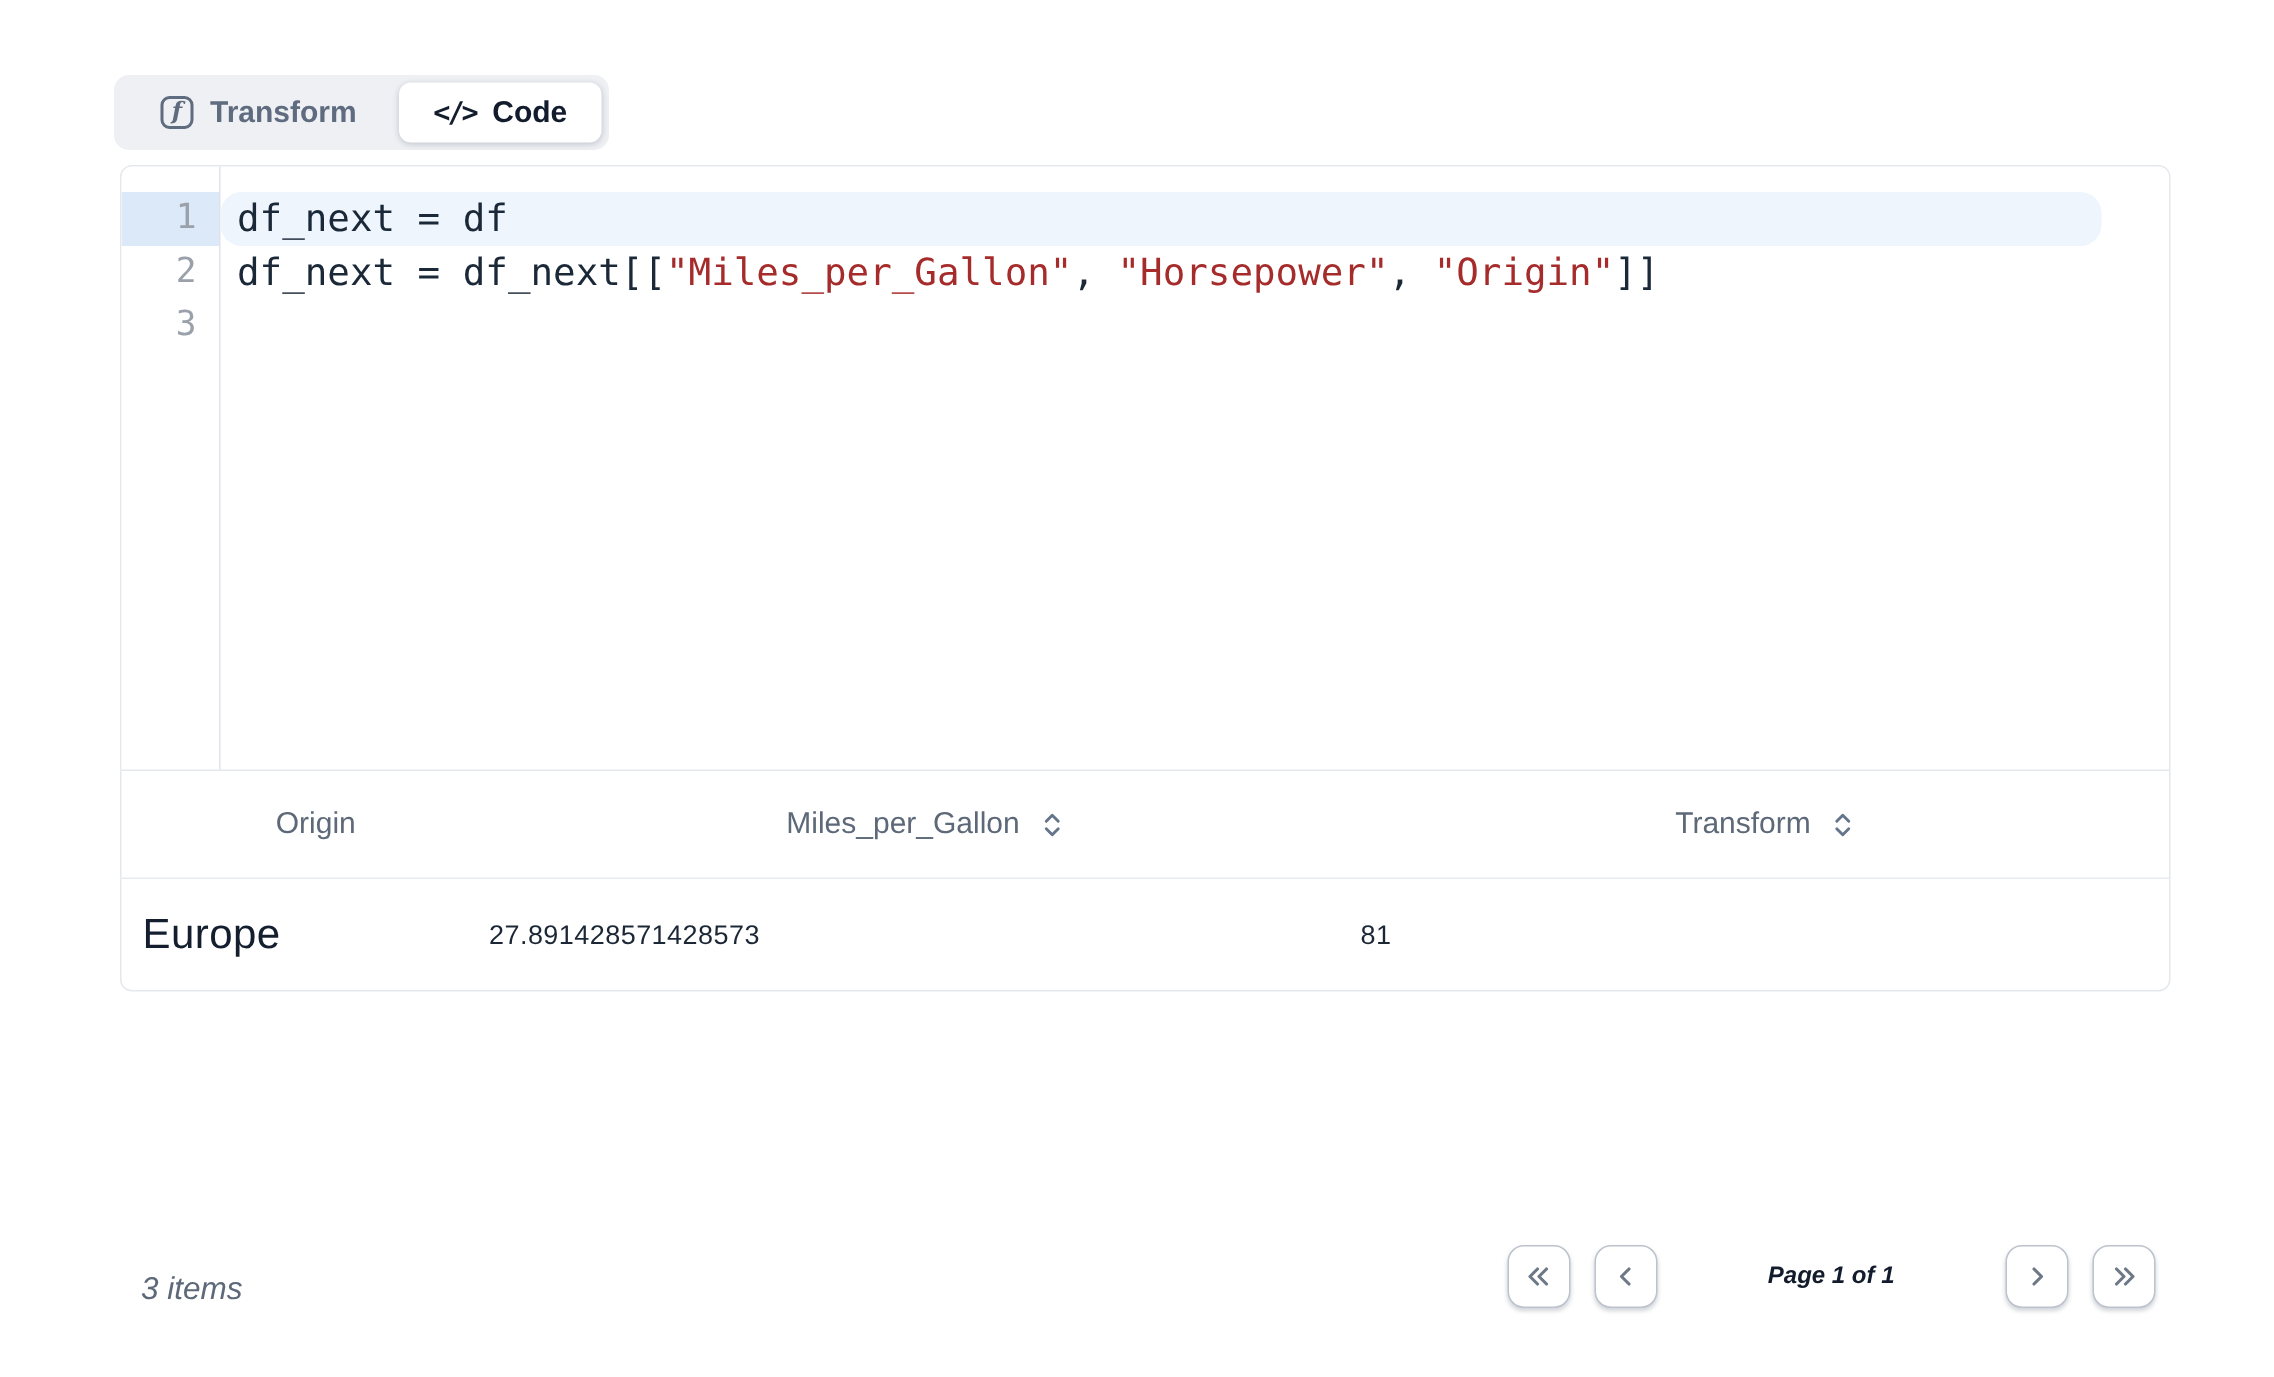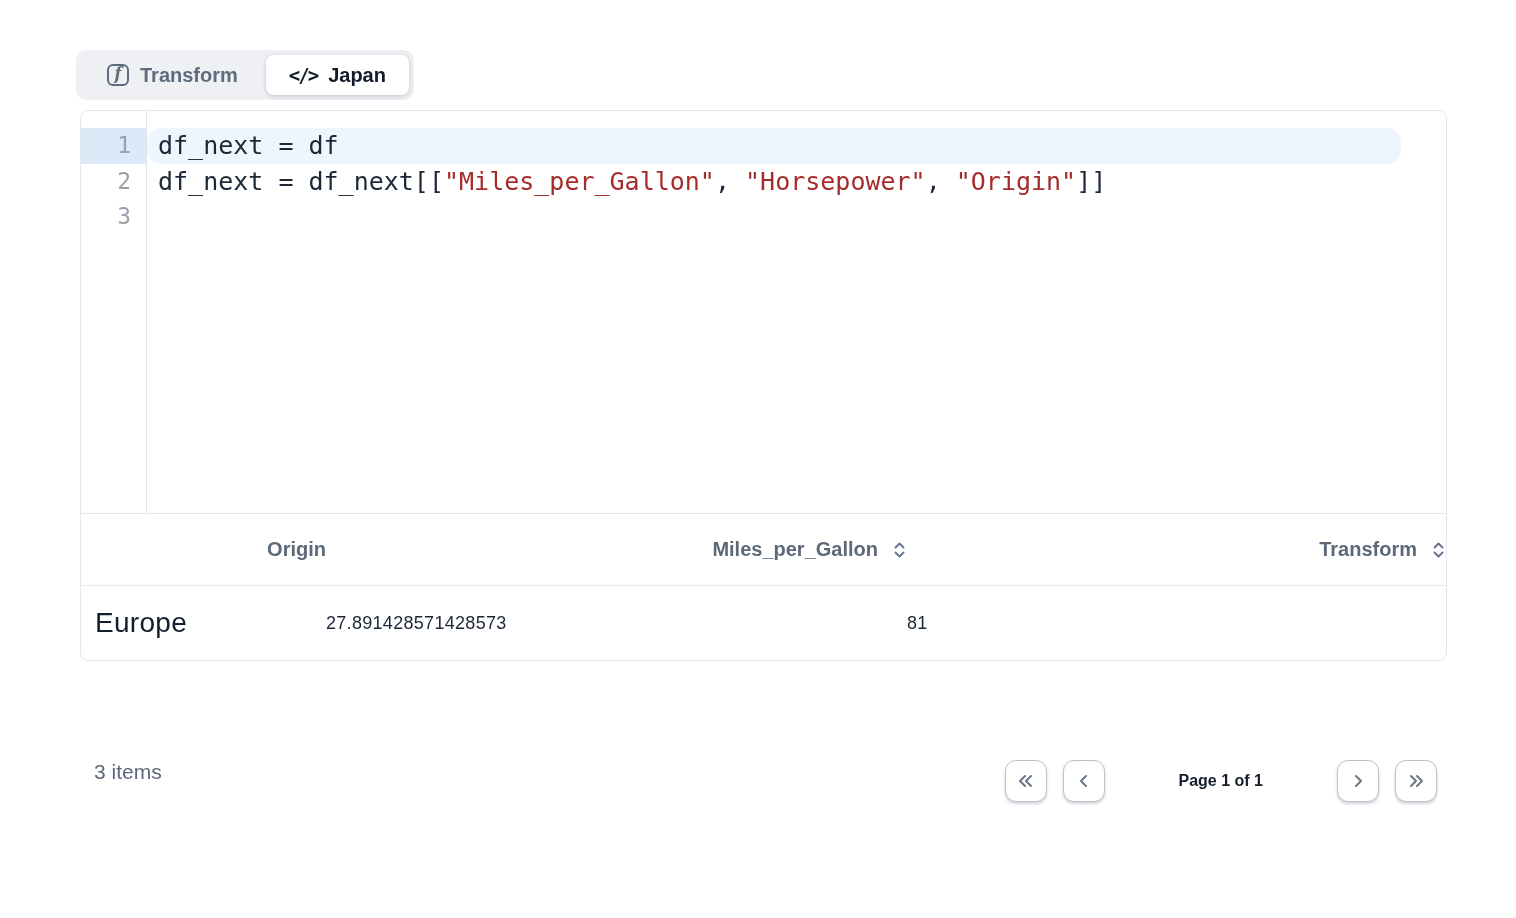--- a/index.html
+++ b/index.html
@@ -47,51 +47,51 @@
   .code-line{ height:35.5px; line-height:35.5px; padding-left:11px; white-space:pre;
               color:var(--code-text); width:1254px; }
   .code-line.active{ background:var(--active-line-bg);border-radius:14px; }
   .tok-string{ color:var(--code-string); }
   .tok-plain{ color:var(--code-text); }
 
   
   table{ width:100%; border-collapse:collapse; table-layout:fixed;
          border-top:1px solid var(--panel-border); }
   col.c1{ width:245px; } col.c2{ width:581px; }
-  th{ text-align:right; font-weight:700; font-size:20px; color:var(--header-text);
+  th{ text-align:center; font-weight:400; font-size:20px; color:var(--header-text);
       padding:24px 0 24px 0; }
   th:first-child, td:first-child{ padding-left:14px; }
   th .th-inner{ display:inline-flex; align-items:center; gap:14px; }
   .sort-icon{ display:inline-flex; }
   td{ font-size:18px; color:var(--cell-text); padding:21px 0;
       border-top:1px solid var(--row-border); letter-spacing:.3px; }
   td.origin{ font-weight:400; color:var(--cell-bold); font-size:28px; }
 
   
-  .footer{ position:absolute; left:80px; top:760px; width:1367px; height:76px;
-           display:flex; align-items:flex-start; padding:0 10px 0 14px; }
+  .footer{ position:absolute; left:80px; top:796px; width:1367px; height:76px;
+           display:flex; align-items:flex-end; padding:0 10px 0 14px;font-style:italic; }
   .items-count{ font-size:21px; color:var(--header-text); }
   .footer .spacer{ flex:1; }
   .pager{ display:flex; align-items:center; gap:16px; }
   .page-btn{ width:42px; height:42px; background:#fff; border:1px solid var(--btn-border);
              border-radius:11px; display:flex; align-items:center; justify-content:center;
              box-shadow:0 2px 3px rgba(90,100,120,.28); cursor:pointer; }
   .page-label{ font-size:16px; font-weight:600; color:var(--tab-active); margin:0 58px; }
 </style>
 </head>
 <body>
 
 <div class="tabbar">
   <div class="tab">
     <span class="fn-icon">f</span>
     <span>Transform</span>
   </div>
   <div class="tab active">
     <span class="code-icon">&lt;/&gt;</span>
-    <span>Japan</span>
+    <span>Code</span>
   </div>
 </div>
 
 <div class="panel">
 
   <div class="editor">
     <div class="gutter">
         <div class="gutter-num active">1</div>
         <div class="gutter-num">2</div>
         <div class="gutter-num">3</div>

